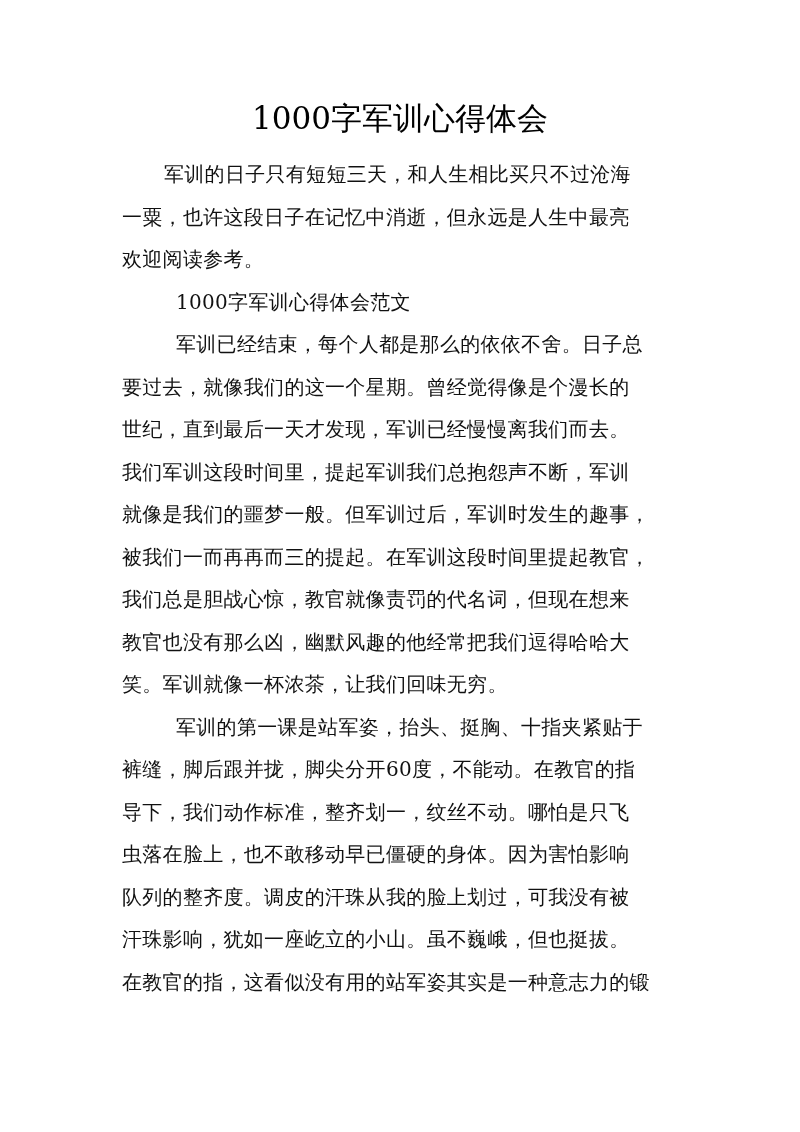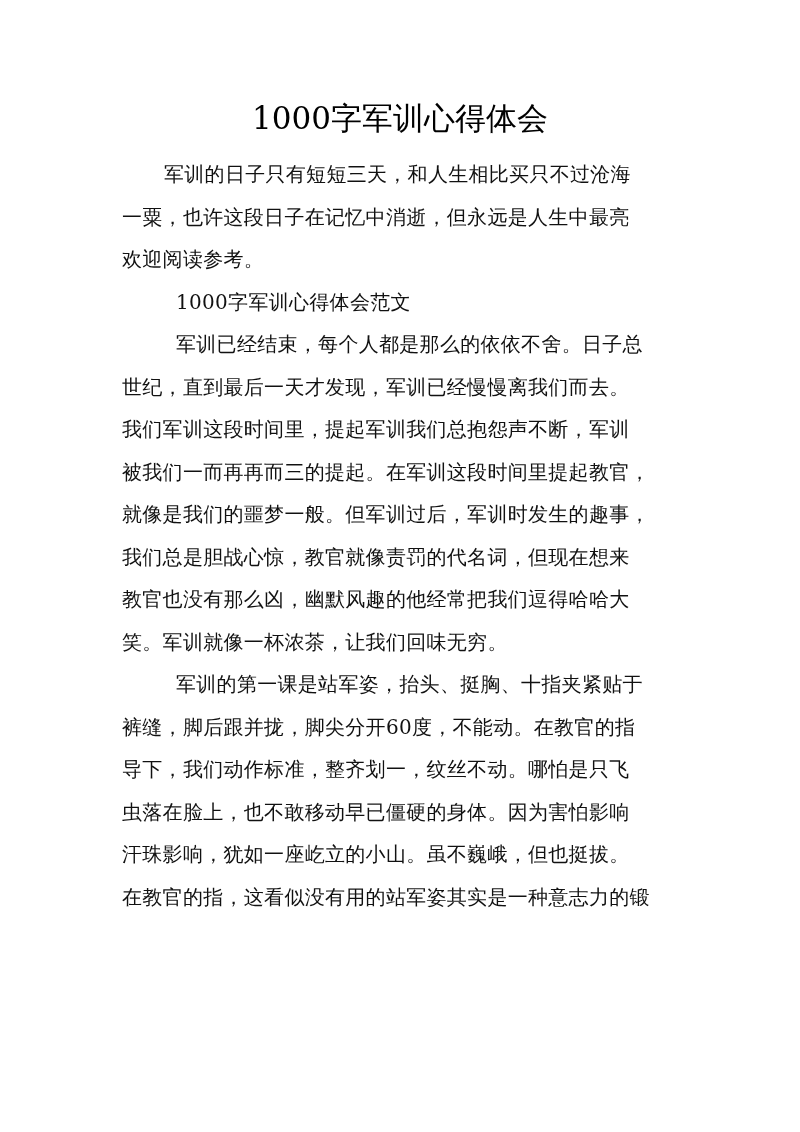--- a/index.html
+++ b/index.html
@@ -17,26 +17,28 @@
 <body>
 
 <div class="title">1000字军训心得体会</div>
 
 <div class="content" id="body">
     <div class="line indent">军训的日子只有短短三天，和人生相比买只不过沧海</div>
     <div class="line">一粟，也许这段日子在记忆中消逝，但永远是人生中最亮</div>
     <div class="line">欢迎阅读参考。</div>
     <div class="line indent2">1000字军训心得体会范文</div>
     <div class="line indent2">军训已经结束，每个人都是那么的依依不舍。日子总</div>
+    <div class="line">要过去，就像我们的这一个星期。曾经觉得像是个漫长的</div>
     <div class="line">世纪，直到最后一天才发现，军训已经慢慢离我们而去。</div>
     <div class="line">我们军训这段时间里，提起军训我们总抱怨声不断，军训</div>
+    <div class="line">就像是我们的噩梦一般。但军训过后，军训时发生的趣事，</div>
     <div class="line">被我们一而再再而三的提起。在军训这段时间里提起教官，</div>
-    <div class="line">就像是我们的噩梦一般。但军训过后，军训时发生的趣事，</div>
     <div class="line">我们总是胆战心惊，教官就像责罚的代名词，但现在想来</div>
     <div class="line">教官也没有那么凶，幽默风趣的他经常把我们逗得哈哈大</div>
     <div class="line">笑。军训就像一杯浓茶，让我们回味无穷。</div>
     <div class="line indent2">军训的第一课是站军姿，抬头、挺胸、十指夹紧贴于</div>
     <div class="line">裤缝，脚后跟并拢，脚尖分开60度，不能动。在教官的指</div>
     <div class="line">导下，我们动作标准，整齐划一，纹丝不动。哪怕是只飞</div>
     <div class="line">虫落在脸上，也不敢移动早已僵硬的身体。因为害怕影响</div>
+    <div class="line">队列的整齐度。调皮的汗珠从我的脸上划过，可我没有被</div>
     <div class="line">汗珠影响，犹如一座屹立的小山。虽不巍峨，但也挺拔。</div>
     <div class="line">在教官的指，这看似没有用的站军姿其实是一种意志力的锻</div>
   </div>
 
 </body></html>

